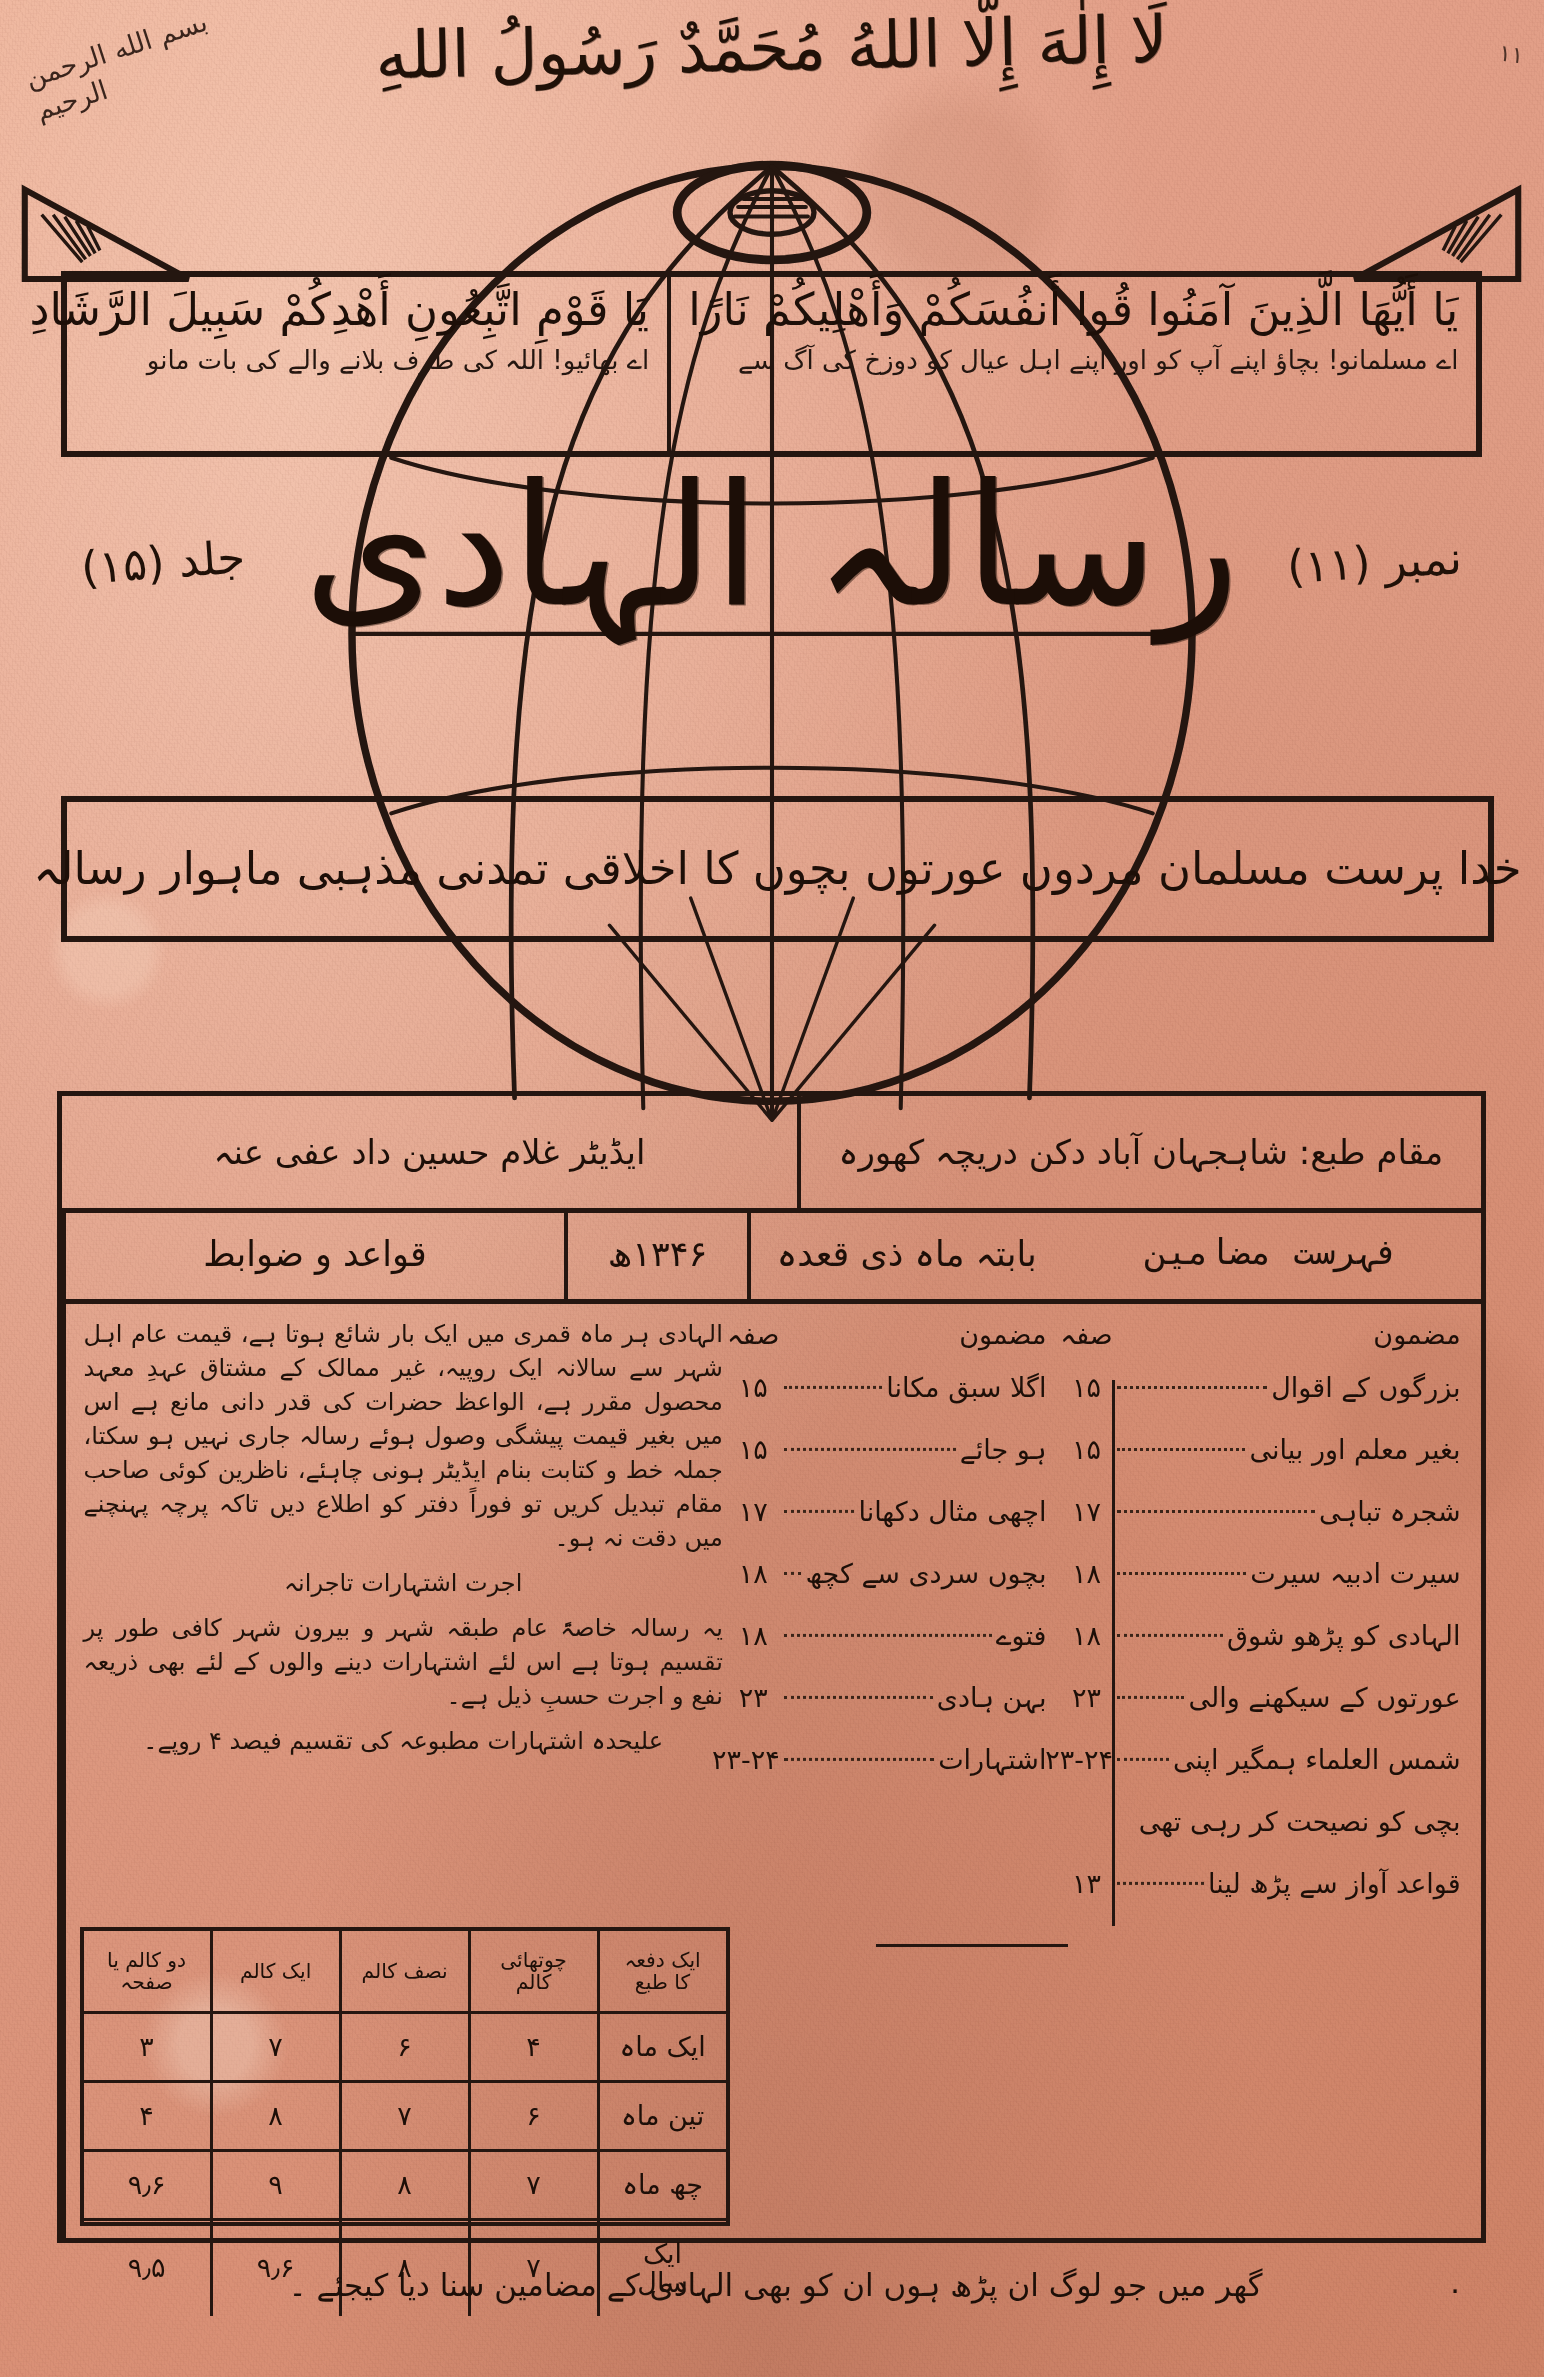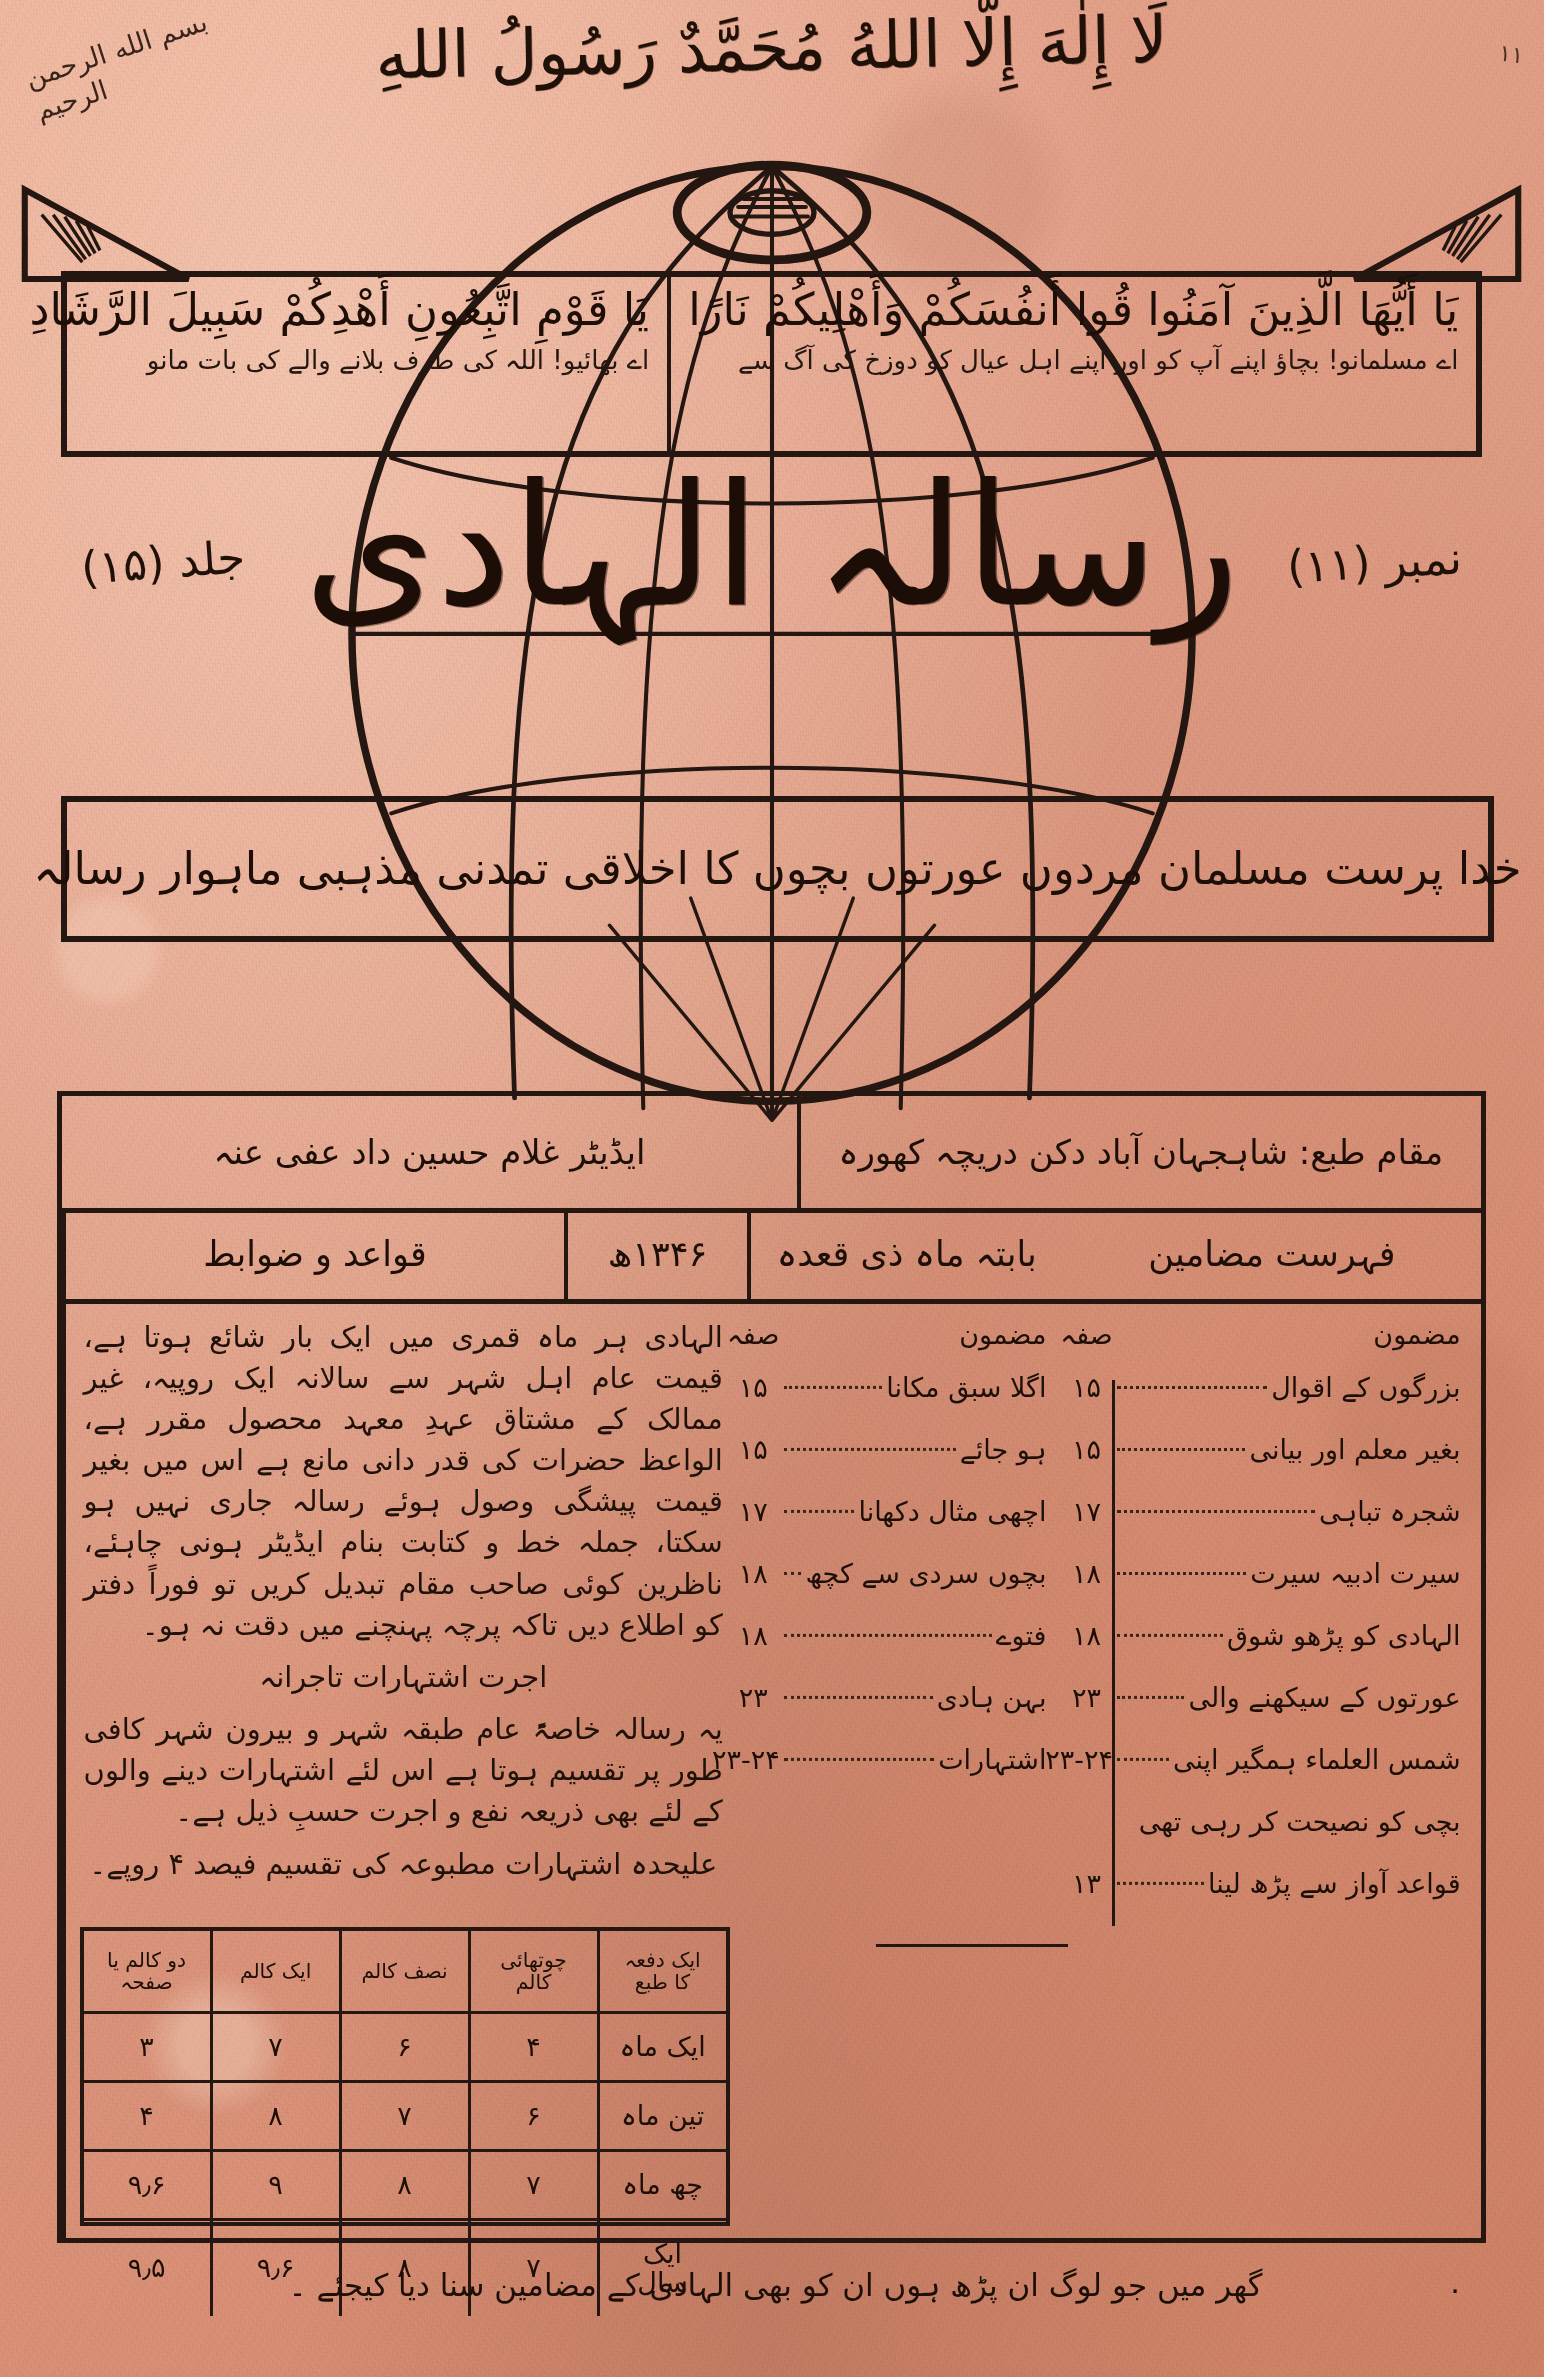--- a/index.html
+++ b/index.html
@@ -113,21 +113,21 @@
   
   #row1{position:absolute;left:0;right:0;top:0;height:112px;display:flex;}
   #row1 .cell{display:flex;align-items:center;justify-content:center;padding:0 12.2px;}
   #cell-editor{width:52%;}
   #cell-place{width:48%;border-left:4.1px solid #241610;}
   .hdr-txt{font-size:34px;color:#1d0f08;white-space:nowrap;}
 
   
   #row2{position:absolute;left:0;right:0;top:112px;height:91px;display:flex;}
   #row2 .cell{display:flex;align-items:center;justify-content:center;padding:0 9.5px;}
-  #cell-fehrist{width:30%;}
+  #cell-fehrist{width:30%;font-family:Liberation Mono, monospace;}
   #cell-babat{width:22%;border-left:4.1px solid #241610;}
   #cell-year{width:12%;border-left:4.1px solid #241610;}
   #cell-qawaid{width:36%;border-left:4.1px solid #241610;}
   .hdr2{font-size:35px;color:#1d0f08;white-space:nowrap;}
 
   
   #body-split{position:absolute;left:0;right:0;top:203px;bottom:0;display:flex;}
   #toc-side{width:52%;position:relative;padding:4.1px 0 0;}
   #rules-side{width:48%;position:relative;border-left:4.1px solid #241610;}
   .toc-cols{display:flex;padding:0 13.6px;}
@@ -137,21 +137,21 @@
            height:62px;white-space:nowrap;gap:4.1px;}
   .toc-row .pg{width:53px;text-align:center;flex:0 0 auto;font-size:27px;}
   .toc-row .dots{flex:1;border-bottom:3.4px dotted #3a2418;transform:translateY(-8.1px);min-width:17.6px;}
   .toc-row .nm{flex:0 0 auto;margin-top:16px;}
   #toc-divider{position:absolute;top:81px;bottom:312px;left:50%;width:2.7px;background:#241610;}
   #toc-endrule{position:absolute;left:18%;width:26%;height:3.4px;background:#241610;bottom:291px;}
 
   
   #rules-text{
     padding:17.6px 20.3px 0 17.6px;
-    font-size:29px;line-height:1.42;color:#20120a;
+    font-size:24px;line-height:1.42;color:#20120a;
     text-align:justify;
   }
   #rules-text p{margin:0 0 11px;}
   .rt-center{text-align:center;}
 
   
   #rate-table{position:absolute;left:13.6px;right:13.6px;bottom:12.2px;height:291px;
               border:4.1px solid #241610;display:flex;flex-direction:column;}
   #rate-table .trow{flex:1;display:flex;border-bottom:3.4px solid #241610;}
   #rate-table .trow:last-child{border-bottom:0;}

